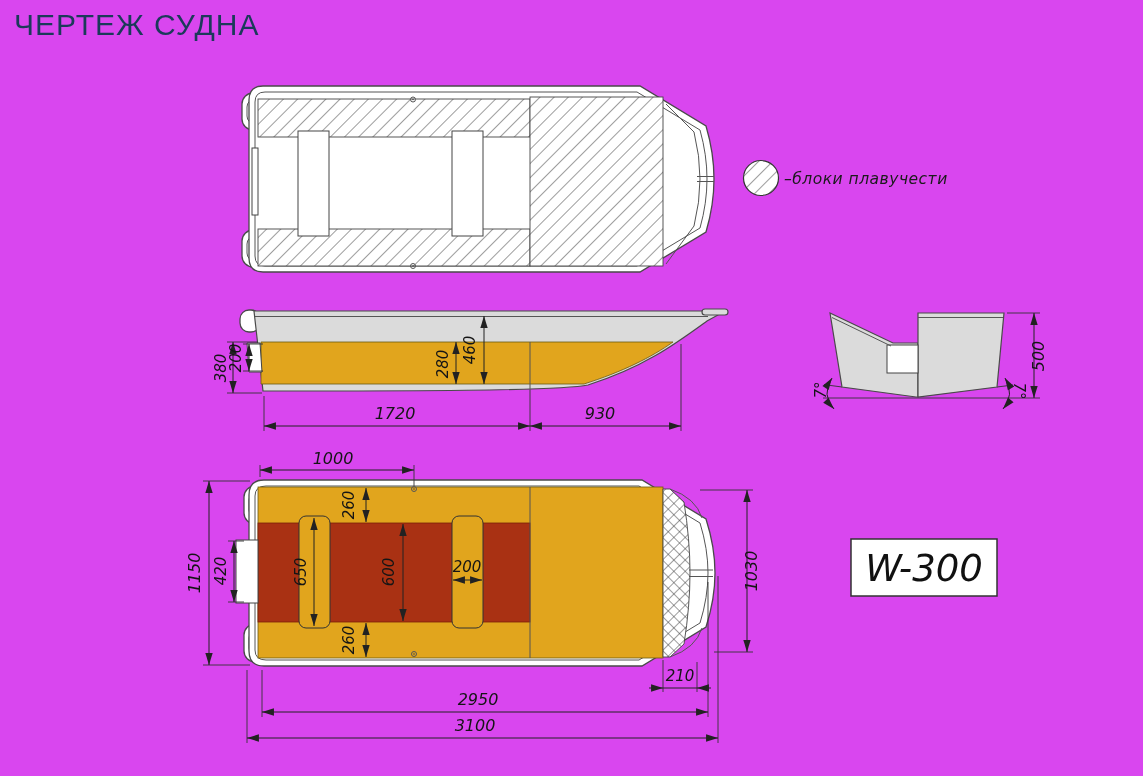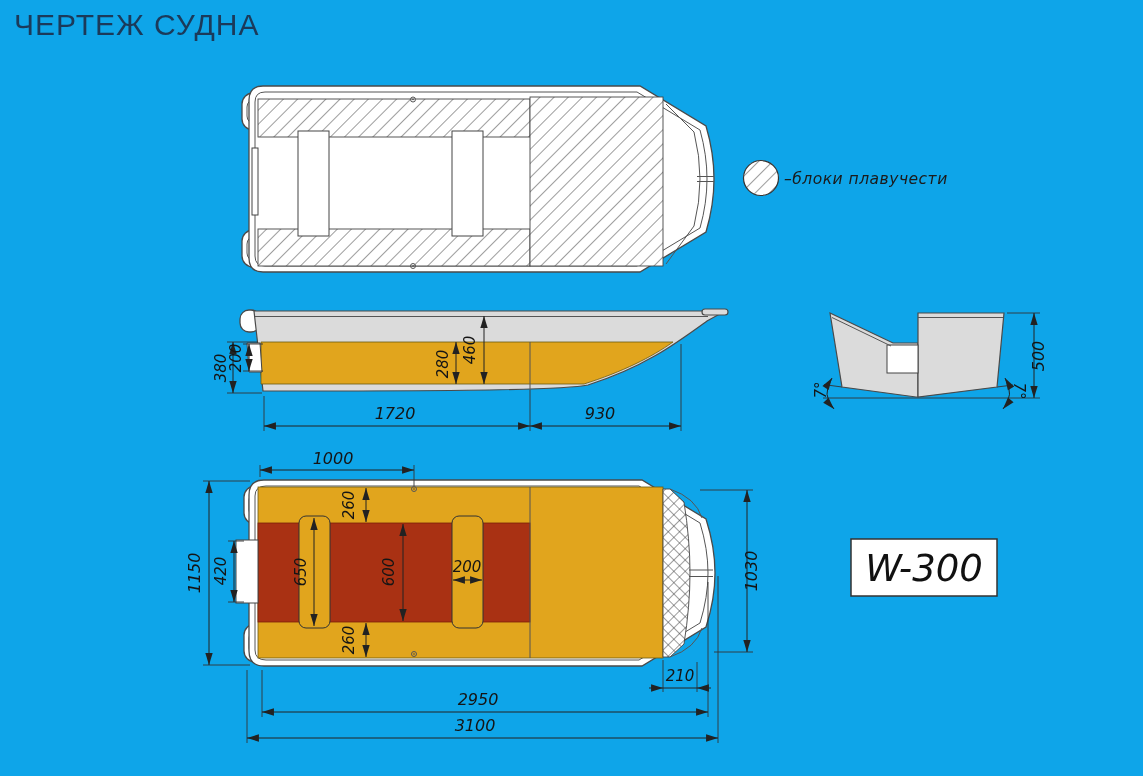--- a/index.html
+++ b/index.html
@@ -1,16 +1,16 @@
 <!DOCTYPE html>
 <html><head>
 <meta charset="utf-8">
 <style>
   html,body{margin:0;padding:0;background:#fff;}
-  .canvas{position:relative;width:1143px;height:776px;background:#0ea5e9;overflow:hidden;
+  .canvas{position:relative;width:1143px;height:776px;background:#d946ef;overflow:hidden;
           font-family:"Liberation Sans",sans-serif;}
   .page-title{position:absolute;left:14px;top:8px;font-size:30px;font-weight:500;
               letter-spacing:1px;color:#1b3a5a;font-family:"Liberation Sans",sans-serif;}
   svg{position:absolute;left:0;top:0;}
   .d{font:italic 16px "DejaVu Sans",sans-serif;fill:#151515;}
   .dsm{font:italic 15px "DejaVu Sans",sans-serif;fill:#151515;}
   .legend-t{font:italic 15.5px "DejaVu Sans",sans-serif;fill:#1b1b1b;letter-spacing:.5px;}
   .model-t{font:italic 37px "DejaVu Sans",sans-serif;fill:#111;}
   .dimline{fill:none;stroke:#222;stroke-width:1;}
   .ext{fill:none;stroke:#333;stroke-width:.9;}

